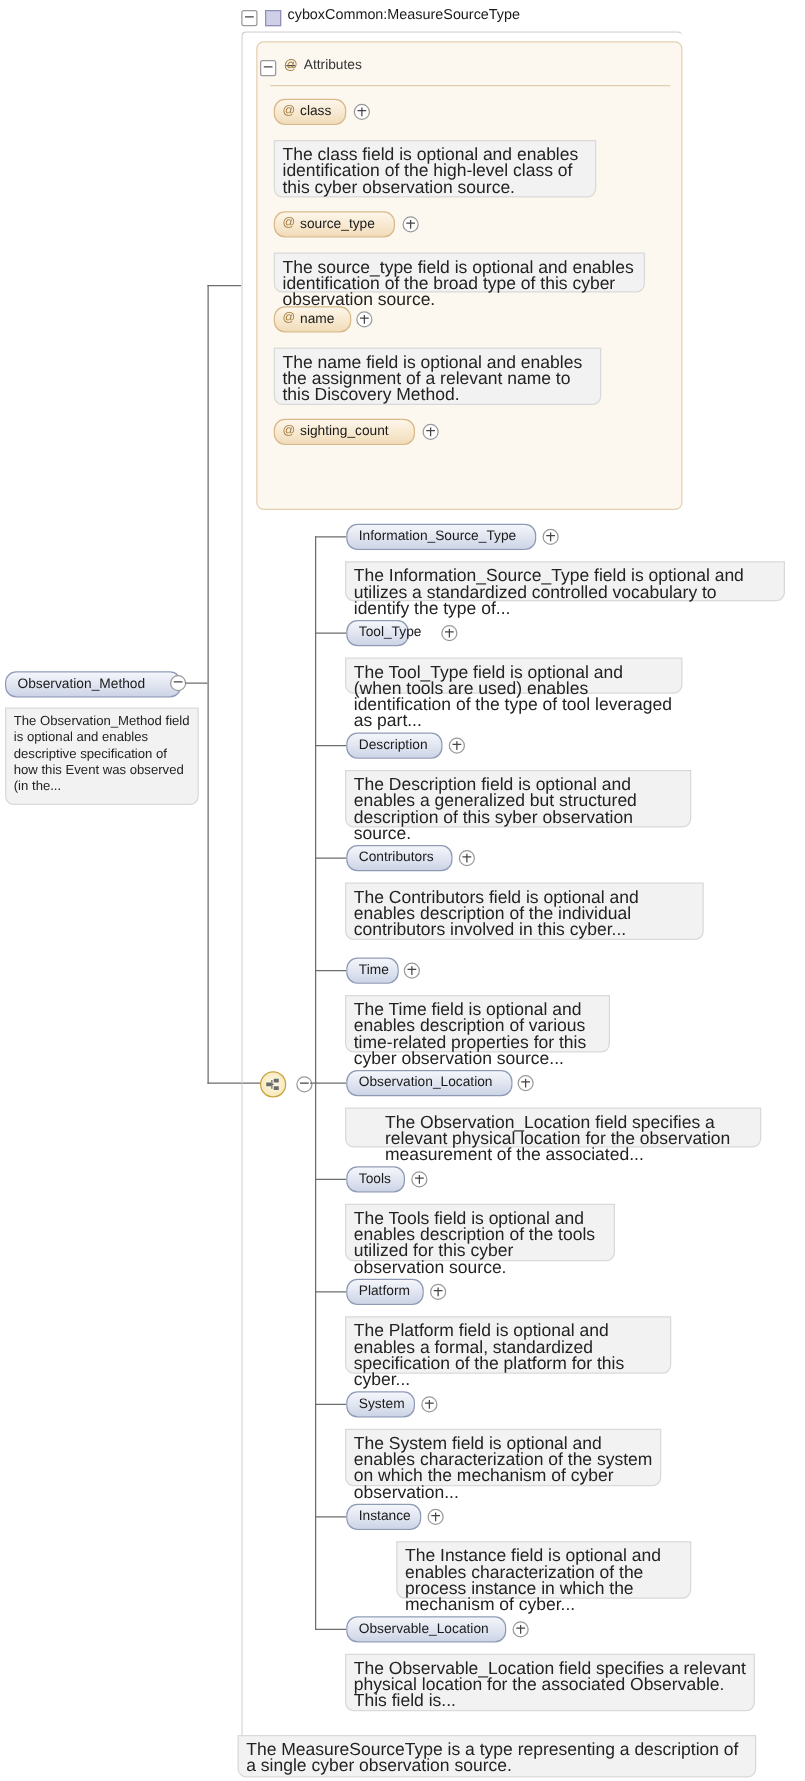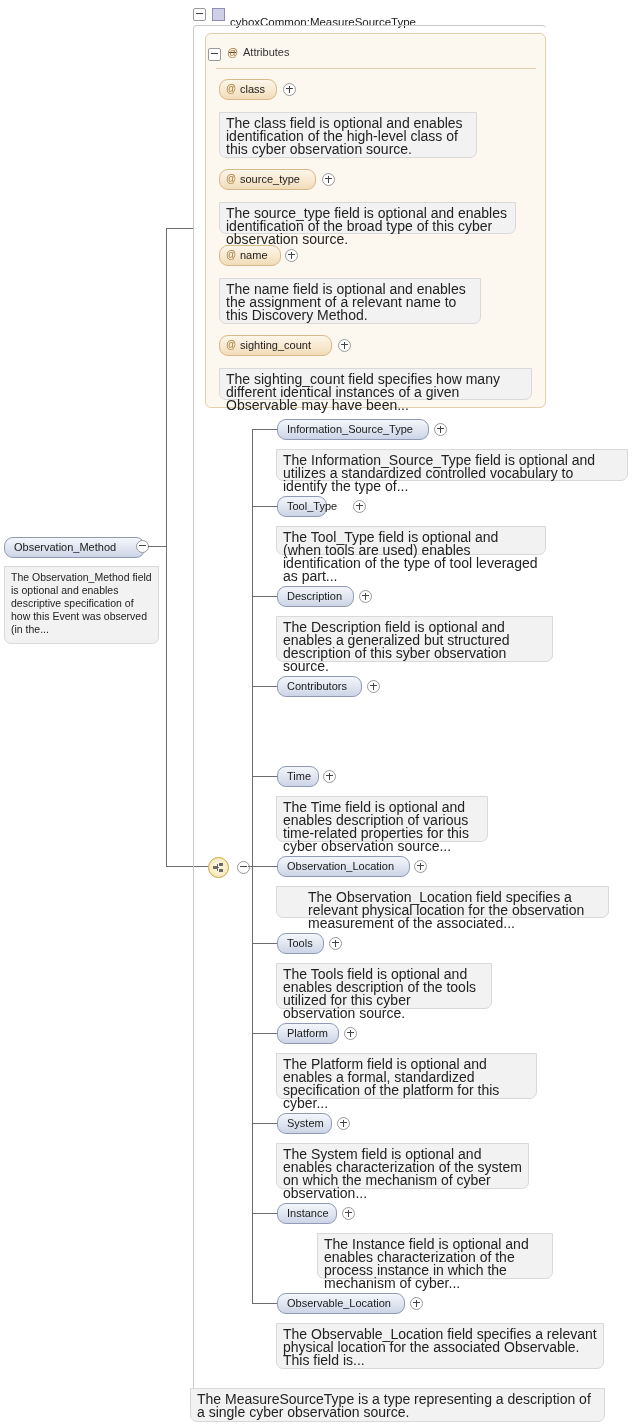--- a/index.html
+++ b/index.html
@@ -77,21 +77,21 @@
   <div class="circ" style="left:136px;top:540px;"></div>
   <div class="rootdoc" style="left:4px;top:566px;width:155px;height:78px;">The Observation_Method field is optional and enables descriptive specification of how this Event was observed (in the...</div>
 
   <div class="ln lnh" style="left:148px;top:546px;width:18px;"></div>
   <div class="ln lnv" style="left:166px;top:228px;height:639px;"></div>
   <div class="ln lnh" style="left:166px;top:228px;width:27px;"></div>
   <div class="ln lnh" style="left:166px;top:866px;width:42px;"></div>
 
   <div class="ctrl" style="left:193px;top:8px;"></div>
   <div class="typeswatch" style="left:212px;top:8px;"></div>
-  <div class="titletxt" style="left:230px;top:16px;">cyboxCommon:MeasureSourceType</div>
+  <div class="titletxt" style="left:230px;top:6px;">cyboxCommon:MeasureSourceType</div>
 
   <div class="container" style="left:193px;top:25px;width:353px;height:1382px;border-bottom:none;border-right:none;border-left:1px solid #c9c9c9;background:transparent;"></div>
 
   <div class="attrgroup" style="left:205px;top:33px;width:341px;height:375px;"></div>
   <div class="ctrl" style="left:208px;top:48px;"></div>
   <div class="circ" style="left:227px;top:48px;border:none;background:transparent;"></div>
   <div class="attrhdr" style="left:227px;top:46px;color:#a07c3f;">@</div>
   <div class="attrhdr" style="left:243px;top:46px;">Attributes</div>
   <div class="hdrline" style="left:216px;top:68px;width:320px;"></div>
 
@@ -114,21 +114,20 @@
     <span>name</span>
   </div>
   <div class="circ plus" style="left:285px;top:249px;"></div>
   <div class="doc" style="left:219px;top:278px;width:262px;height:46px;">The name field is optional and enables the assignment of a relevant name to this Discovery Method.</div>
 
   <div class="node attrbox" style="left:219px;top:335px;width:113px;">
     <span class="at">@</span>
     <span>sighting_count</span>
   </div>
   <div class="circ plus" style="left:338px;top:339px;"></div>
-  <div class="doc" style="left:219px;top:368px;width:313px;height:32px;">The sighting_count field specifies how many different identical instances of a given Observable may have been...</div>
 
   <div class="seqicon" style="left:208px;top:857px;">
     <div class="g" style="left:4px;top:8px;width:4px;height:3px;"></div>
     <div class="g" style="left:10px;top:5px;width:4px;height:3px;"></div>
     <div class="g" style="left:10px;top:11px;width:4px;height:3px;"></div>
     <div class="g" style="left:8px;top:9px;width:2px;height:1px;"></div>
     <div class="g" style="left:8px;top:6px;width:1px;height:7px;"></div>
   </div>
   <div class="circ" style="left:237px;top:861px;"></div>
 
@@ -154,20 +153,21 @@
     <span>Description</span>
   </div>
   <div class="circ plus" style="left:359px;top:590px;"></div>
   <div class="doc" style="left:276px;top:616px;width:277px;height:46px;">The Description field is optional and enables a generalized but structured description of this syber observation source.</div>
 
   <div class="ln lnh" style="left:252px;top:686px;width:25px;"></div>
   <div class="node elembox" style="left:277px;top:676px;width:85px;">
     <span>Contributors</span>
   </div>
   <div class="circ plus" style="left:367px;top:680px;"></div>
+  <div class="doc" style="left:276px;top:706px;width:287px;height:46px;">The Contributors field is optional and enables description of the individual contributors involved in this cyber...</div>
 
   <div class="ln lnh" style="left:252px;top:776px;width:25px;"></div>
   <div class="node elembox" style="left:277px;top:766px;width:42px;">
     <span>Time</span>
   </div>
   <div class="circ plus" style="left:323px;top:770px;"></div>
   <div class="doc" style="left:276px;top:796px;width:212px;height:46px;">The Time field is optional and enables description of various time-related properties for this cyber observation source...</div>
 
   <div class="ln lnh" style="left:252px;top:866px;width:25px;"></div>
   <div class="node elembox" style="left:277px;top:856px;width:133px;">

